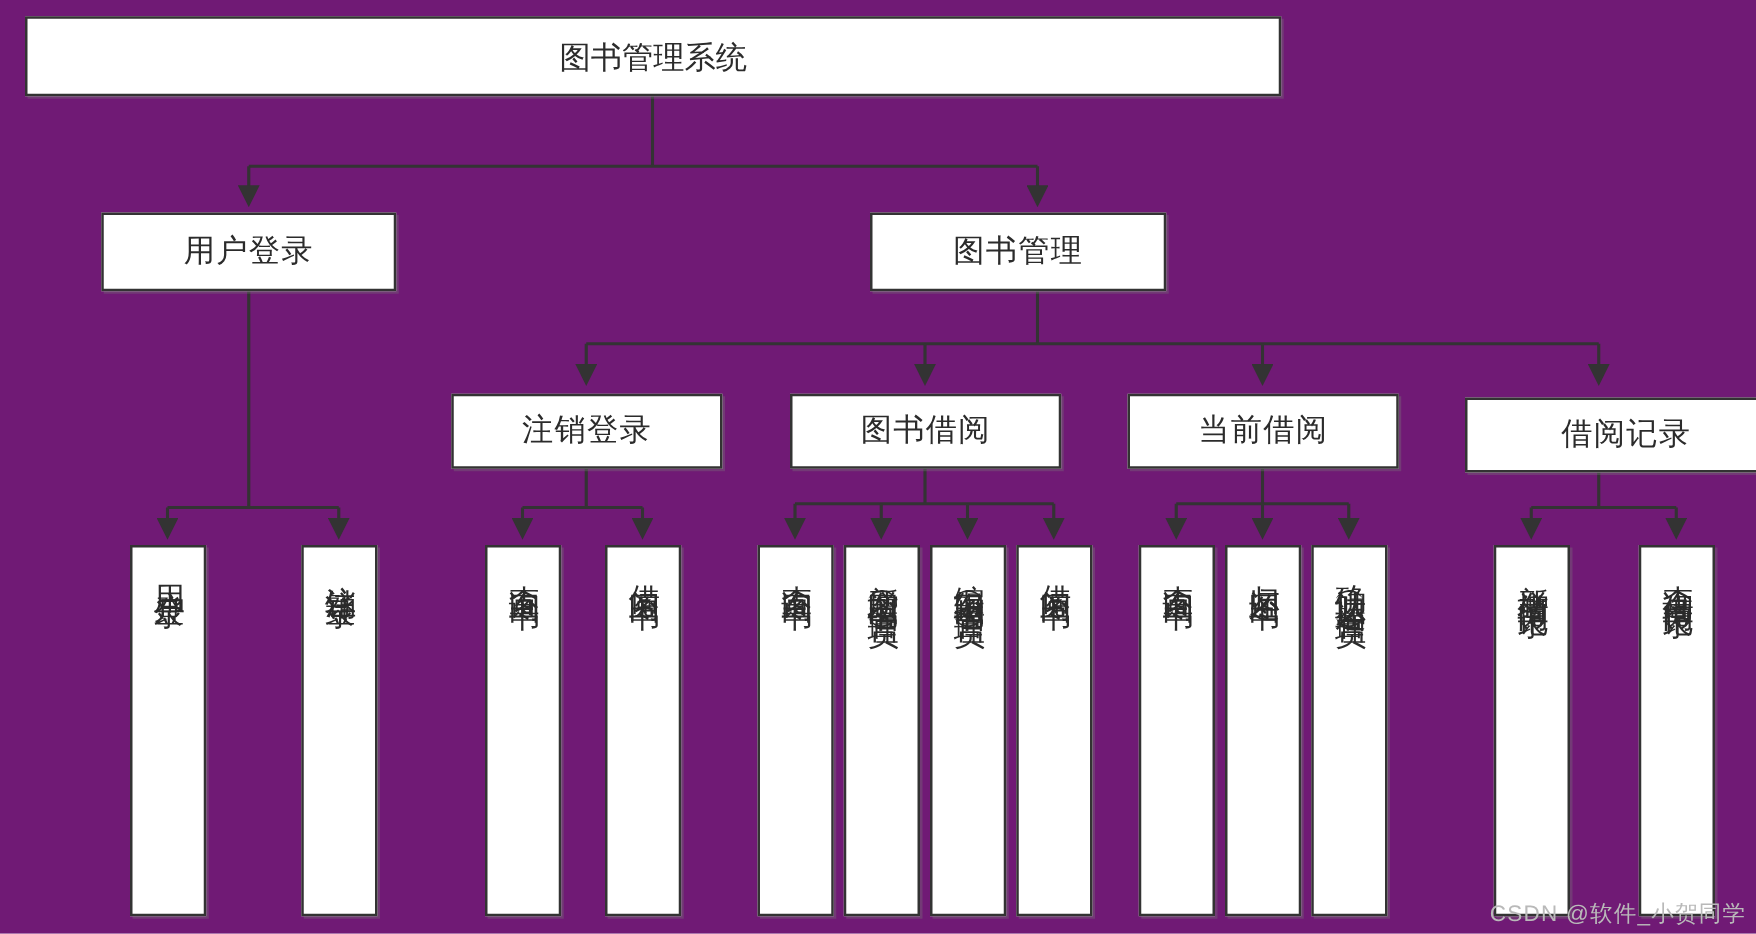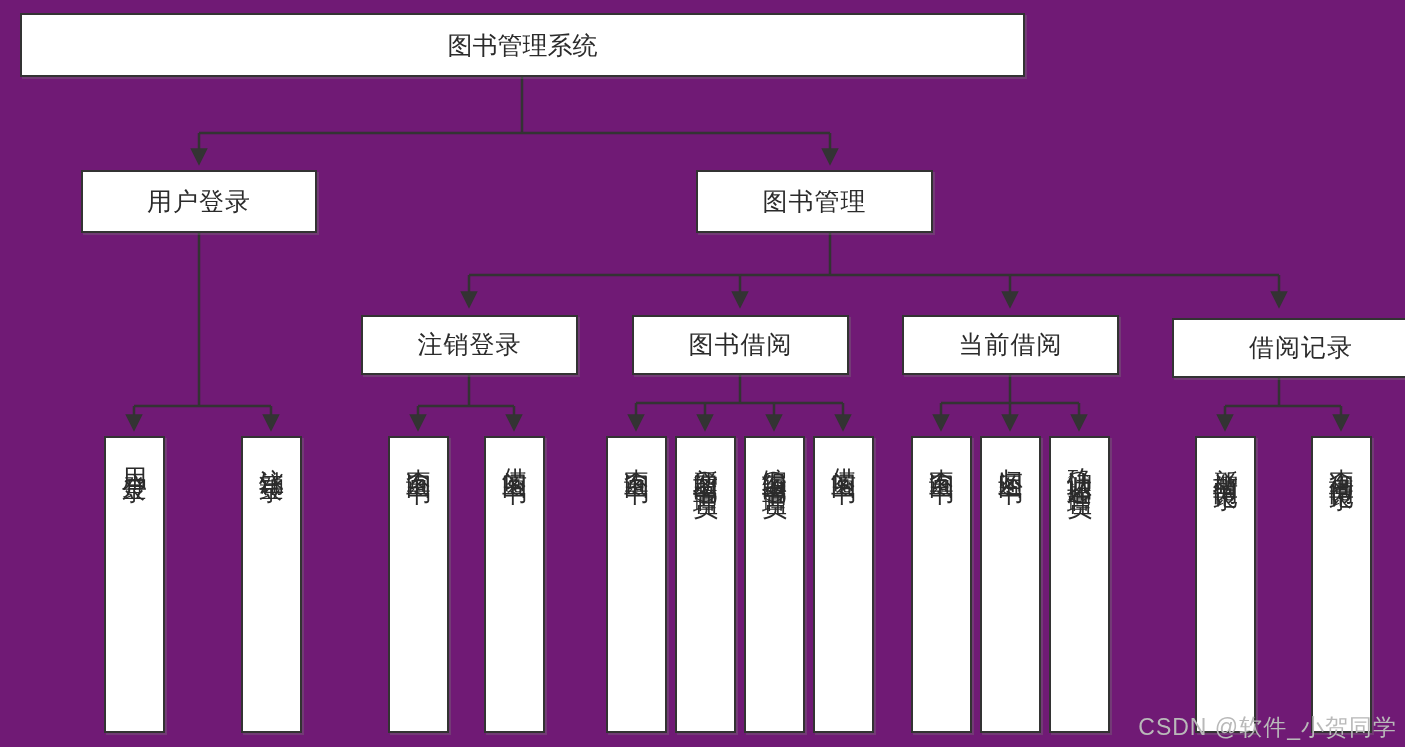--- a/index.html
+++ b/index.html
@@ -55,21 +55,21 @@
     text-orientation: upright;
     letter-spacing: 4px;
     line-height: 1.0;
     white-space: nowrap;
     display: block;
   }
   .watermark {
     position: absolute;
     right: 8px;
     bottom: 4px;
-    font-size: 23px;
+    font-size: 18px;
     color: #b9b9b9;
     letter-spacing: 1px;
     white-space: nowrap;
     pointer-events: none;
   }
 </style>
 </head>
 <body>
 
 <div id="canvas">

